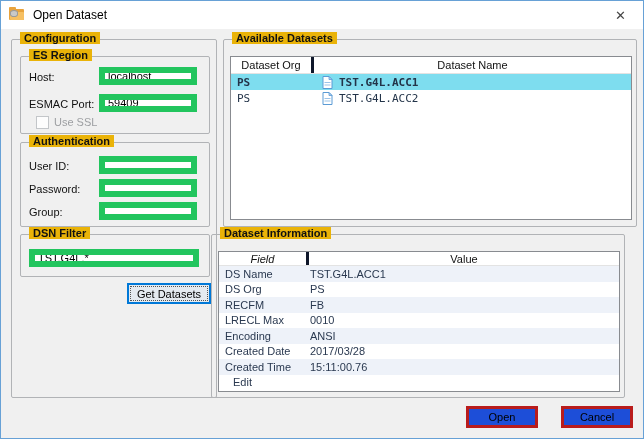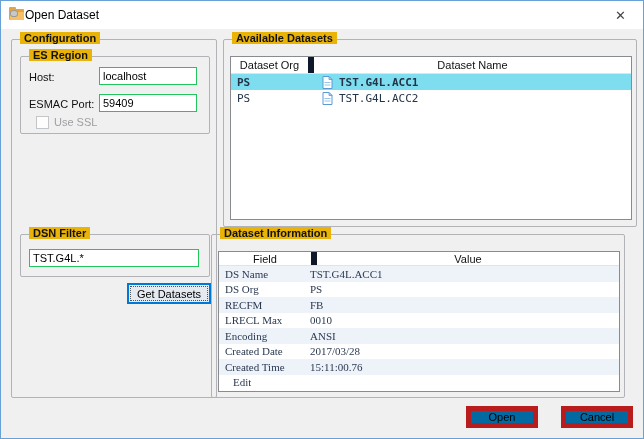--- a/index.html
+++ b/index.html
@@ -12,85 +12,85 @@
     border:1px solid var(--win-border,#67a1d6);
     overflow:hidden;
   }
 
   
   .titlebar {
     position:absolute; left:0; top:0; right:0; height:28px;
     background:#ffffff; display:flex; align-items:center;
   }
   .app-icon { width:16px; height:16px; margin-left:8px; position:relative; flex:0 0 auto; }
-  .titlebar .title { margin-left:0; font-size:12px; color:#000; }
+  .titlebar .title { margin-left:8px; font-size:12px; color:#000; }
   .close-btn {
     position:absolute; right:0; top:0; width:45px; height:28px;
     display:flex; align-items:center; justify-content:center;
     font-size:13px; color:#444; cursor:default;
   }
 
   
   .groupbox {
     position:absolute; border:1px solid #b1b3b6; border-radius:2px;
   }
   .groupbox > .gb-label {
     position:absolute; top:-8px; left:8px; background:#eab308;
     padding:0 4px; font-weight:bold; font-size:11px; color:#111;
   }
 
   
   .field-label { position:absolute; font-size:11px; color:#111; }
   .txt {
-    position:absolute; height:18px; border:1px solid #22c55e; background:#fff;
+    position:absolute; height:18px; border:6px solid #22c55e; background:#fff;
     font-family:"Liberation Sans", sans-serif; font-size:11px; padding:0 3px; color:#000;
   }
   .checkbox-row { position:absolute; display:flex; align-items:flex-start; }
   .checkbox {
     width:13px; height:13px; background:#fdfdfd; border:1px solid #c3c6c9; margin-right:5px;
   }
   .disabled-label { color:#9d9fa2; }
 
   .btn {
-    position:absolute; background:#0369a1; border:5px solid #b91c1c;
+    position:absolute; background:#1d4ed8; border:3px solid #b91c1c;
     font-family:"Liberation Sans", sans-serif; font-size:11px; color:#000;
     display:flex; align-items:center; justify-content:center; cursor:default;
   }
   .btn-focused {
     border:2px solid var(--focus,#0078d7);
     outline:1px dotted #555; outline-offset:-4px;
     background:#e4eaf0;
   }
 
   
   .listview {
     position:absolute; background:#fff; border:1px solid #888b90; overflow:hidden;
   }
   .lv-header { display:flex; border-bottom:1px solid #e3e3e3; background:#fff; }
   .lv-header .hcell {
     display:flex; align-items:center; justify-content:center;
-    font-size:11px; color:#111; border-right:6px solid #0f172a; overflow:hidden;
+    font-size:11px; color:#111; border-right:3px solid #0f172a; overflow:hidden;
   }
   .lv-header .hcell:last-child { border-right:none; }
 
   .ds-table .lv-header { height:17px; }
   .ds-table .hcell.c1 { width:83px; }
   .ds-table .hcell.c2 { flex:1; }
   .ds-row { display:flex; height:16px; align-items:center;
     font-family:"DejaVu Sans Mono", monospace; font-size:11px; color:#233449; }
   .ds-row.selected { background:var(--sel,#7eddef); font-weight:bold; }
   .ds-row .org { width:83px; padding-left:6px; }
   .ds-row .name { flex:1; display:flex; align-items:center; }
   .ficon { width:11px; height:13px; margin:0 6px 0 8px; display:inline-flex; }
 
   .info-table .lv-header { height:14px; }
-  .info-table .hcell.c1 { width:98px; }
+  .info-table .hcell.c1 { width:90px;font-style:italic; }
   .info-table .hcell.c2 { flex:1; }
   .info-row { display:flex; height:15.5px; align-items:center;
-    font-family:Liberation Serif, serif; font-size:11px; color:#2a3950; }
+    font-family:Liberation Sans, sans-serif; font-size:11px; color:#2a3950; }
   .info-row:nth-child(odd) { background:#eef2f9; }
   .info-row .f { width:77px; padding-left:6px; }
   .info-row .v { flex:1; padding-left:14px; }
 
   
   .folder-back { position:absolute; left:0; top:2px; width:15px; height:11px;
     background:#e8a33d; border-radius:1px; }
   .folder-tab { position:absolute; left:0; top:0; width:7px; height:4px;
     background:#e8a33d; border-radius:1px 1px 0 0; }
   .folder-front { position:absolute; left:1px; top:5px; width:14px; height:8px;
@@ -122,20 +122,29 @@
       <span class="field-label" style="left:8px; top:14px;">Host:</span>
       <input class="txt" style="left: 78px; top: 10px; width: 98px;" value="localhost">
       <span class="field-label" style="left:8px; top:41px;">ESMAC Port:</span>
       <input class="txt" style="left: 78px; top: 37px; width: 98px;" value="59409">
       <span class="checkbox-row" style="left:15px; top:59px;">
         <span class="checkbox"></span>
         <span class="disabled-label">Use SSL</span>
       </span>
     </div>
 
+    <div class="groupbox" style="left:8px; top:102px; width:190px; height:85px;">
+      <span class="gb-label">Authentication</span>
+      <span class="field-label" style="left:8px; top:17px;">User ID:</span>
+      <input class="txt" style="left: 78px; top: 13px; width: 98px;" value="">
+      <span class="field-label" style="left:8px; top:40px;">Password:</span>
+      <input class="txt" style="left: 78px; top: 36px; width: 98px;" type="password" value="">
+      <span class="field-label" style="left:8px; top:63px;">Group:</span>
+      <input class="txt" style="left: 78px; top: 59px; width: 98px;" value="">
+    </div>
 
     <div class="groupbox" style="left:8px; top:194px; width:190px; height:43px;">
       <span class="gb-label">DSN Filter</span>
       <input class="txt" style="left: 8px; top: 14px; width: 170px;" value="TST.G4L.*">
     </div>
 
     <button class="btn btn-focused" style="left:115px; top:243px; width:84px; height:21px;">Get Datasets</button>
   </div>
 
   <div class="groupbox" style="left:222px; top:38px; width:414px; height:188px;">

